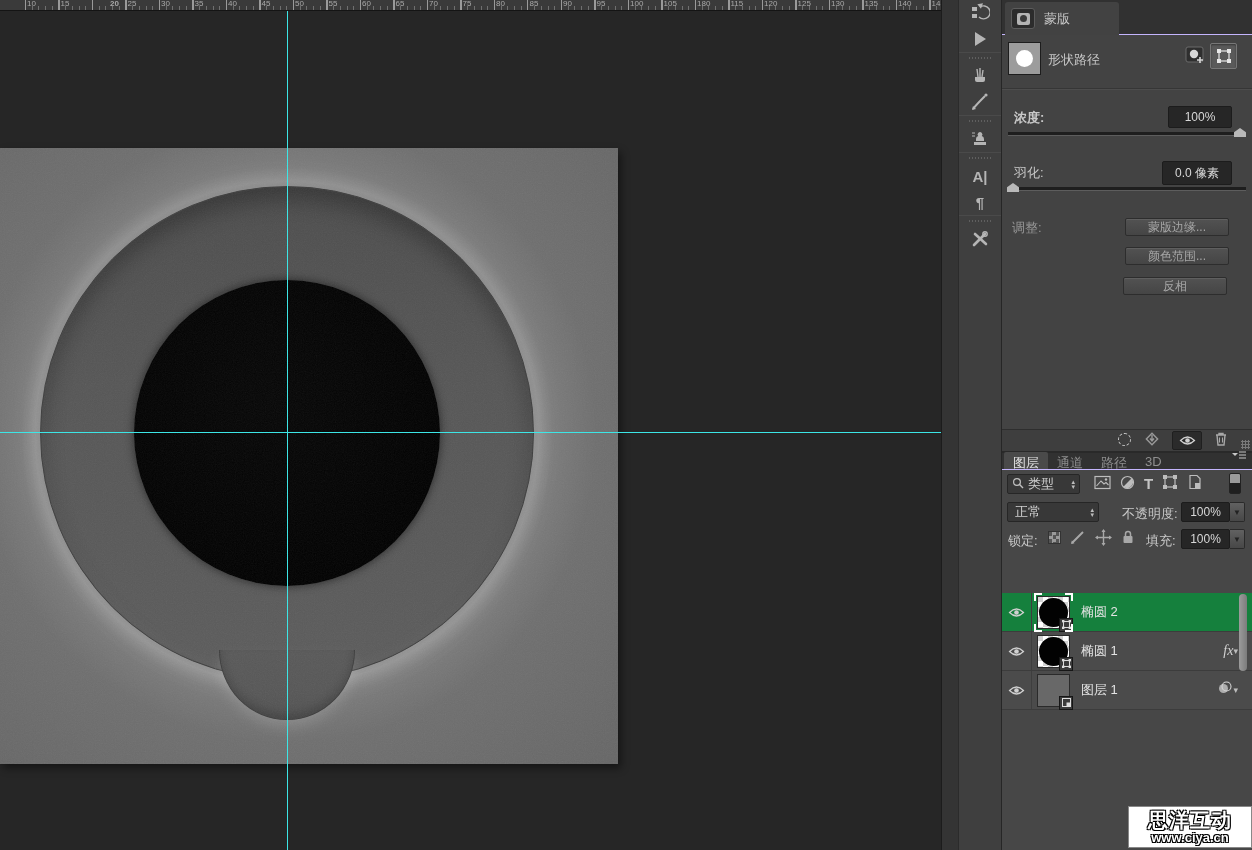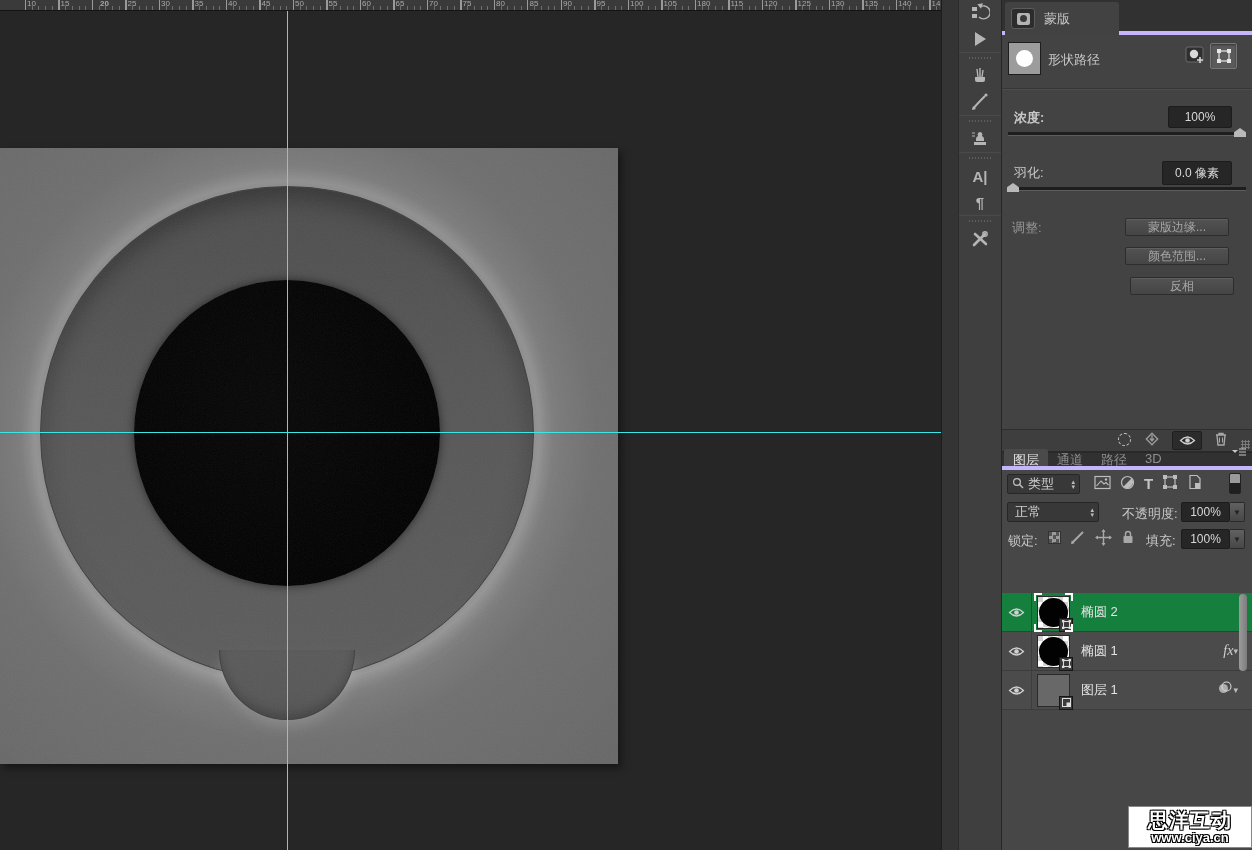--- a/index.html
+++ b/index.html
@@ -49,21 +49,21 @@
   #dock { left:958px; top:0; width:44px; height:850px; background:#3f3f3f; border-left:1px solid #2b2b2b; border-right:1px solid #262626; }
   .dock-icon { width:42px; height:26px; display:flex; align-items:center; justify-content:center; color:#b5b5b5; }
   .dock-icon svg { display:block; }
   .dock-grip { height:11px; display:flex; align-items:center; justify-content:center; border-top:1px solid #4a4a4a; }
   .dock-grip i { display:block; width:22px; height:2px;
     background-image:repeating-linear-gradient(90deg,#5f5f5f 0 1px,transparent 1px 3px); }
   .glyph { font-size:15px; color:#b5b5b5; font-weight:bold; }
 
   
   #panels { left:1002px; top:0; width:250px; height:850px; }
-  .tabbar { background:#313131; border-bottom:4px solid #c4b5fd; }
+  .tabbar { background:#313131; border-bottom:1px solid #c4b5fd; }
   .panel-body { background:#434343; }
   .lbl { color:#c8c8c8; font-size:13px; }
   .dim { color:#969696; }
   .valbox { background:#262626; border:1px solid #1c1c1c; border-radius:2px;
     color:#d8d8d8; font-size:12px; display:flex; align-items:center; justify-content:center; }
   .btn { background:linear-gradient(#525252,#454545); border:1px solid #2d2d2d; border-radius:2px;
     box-shadow:inset 0 1px 0 #5f5f5f; color:#a6a6a6; font-size:12px;
     display:flex; align-items:center; justify-content:center; }
   .combo { background:#383838; border:1px solid #262626; border-radius:2px;
     display:flex; align-items:center; color:#cfcfcf; font-size:13px; }
@@ -121,21 +121,21 @@
 
   .gripdots { width:9px; height:9px;
     background-image:radial-gradient(#7a7a7a 1px,transparent 1.2px); background-size:3px 3px; }
 </style>
 </head>
 <body>
 
 <div id="ruler" class="abs">
     <span class="ruler-label" style="left: 27px;">10</span>
     <span class="ruler-label" style="left: 60.5px;">15</span>
-    <span class="ruler-label" style="left: 100px; font-weight: bold;">20</span>
+    <span class="ruler-label" style="left: 110px; font-weight: bold;">20</span>
     <span class="ruler-label" style="left: 127.5px;">25</span>
     <span class="ruler-label" style="left: 161px;">30</span>
     <span class="ruler-label" style="left: 194.5px;">35</span>
     <span class="ruler-label" style="left: 228px;">40</span>
     <span class="ruler-label" style="left: 261.5px;">45</span>
     <span class="ruler-label" style="left: 295px;">50</span>
     <span class="ruler-label" style="left: 328.5px;">55</span>
     <span class="ruler-label" style="left: 362px;">60</span>
     <span class="ruler-label" style="left: 395.5px;">65</span>
     <span class="ruler-label" style="left: 429px;">70</span>
@@ -277,21 +277,21 @@
     <div class="abs thumb" style="left:232px;top:93px;"></div>
 
     <span class="abs lbl" style="left:12px;top:129px;">羽化:</span>
     <div class="abs valbox" style="left:160px;top:126px;width:70px;height:24px;">0.0 像素</div>
     <div class="abs slider" style="left:6px;top:152px;width:238px;"></div>
     <div class="abs thumb" style="left:5px;top:148px;"></div>
 
     <span class="abs lbl dim" style="left:10px;top:184px;">调整:</span>
     <div class="abs btn" style="left:123px;top:183px;width:104px;height:18px;">蒙版边缘...</div>
     <div class="abs btn" style="left:123px;top:212px;width:104px;height:18px;">颜色范围...</div>
-    <div class="abs btn" style="left:128px;top:242px;width:104px;height:18px;">反相</div>
+    <div class="abs btn" style="left:121px;top:242px;width:104px;height:18px;">反相</div>
   </div>
 
   <div id="masks-bottom" class="abs">
     <span style="margin-left:116px;"><span style="display:inline-block;width:13px;height:13px;border:1.4px dashed #cfcfcf;border-radius:50%;"></span></span>
     <span style="margin-left:12px;"><svg width="18" height="18" viewBox="0 0 18 18" fill="none" stroke="#b5b5b5" stroke-width="1.4">
           <rect x="5" y="5" width="8" height="8" transform="rotate(45 9 9)" stroke="#9a9a9a"></rect>
           <path d="M9 5 v5 M7 8.5 L9 11 L11 8.5" stroke="#9a9a9a"></path>
         </svg></span>
     <span style="margin-left:11px;width:30px;height:19px;background:#2b2b2b;border:1px solid #1f1f1f;border-radius:2px;
           display:flex;align-items:center;justify-content:center;">

